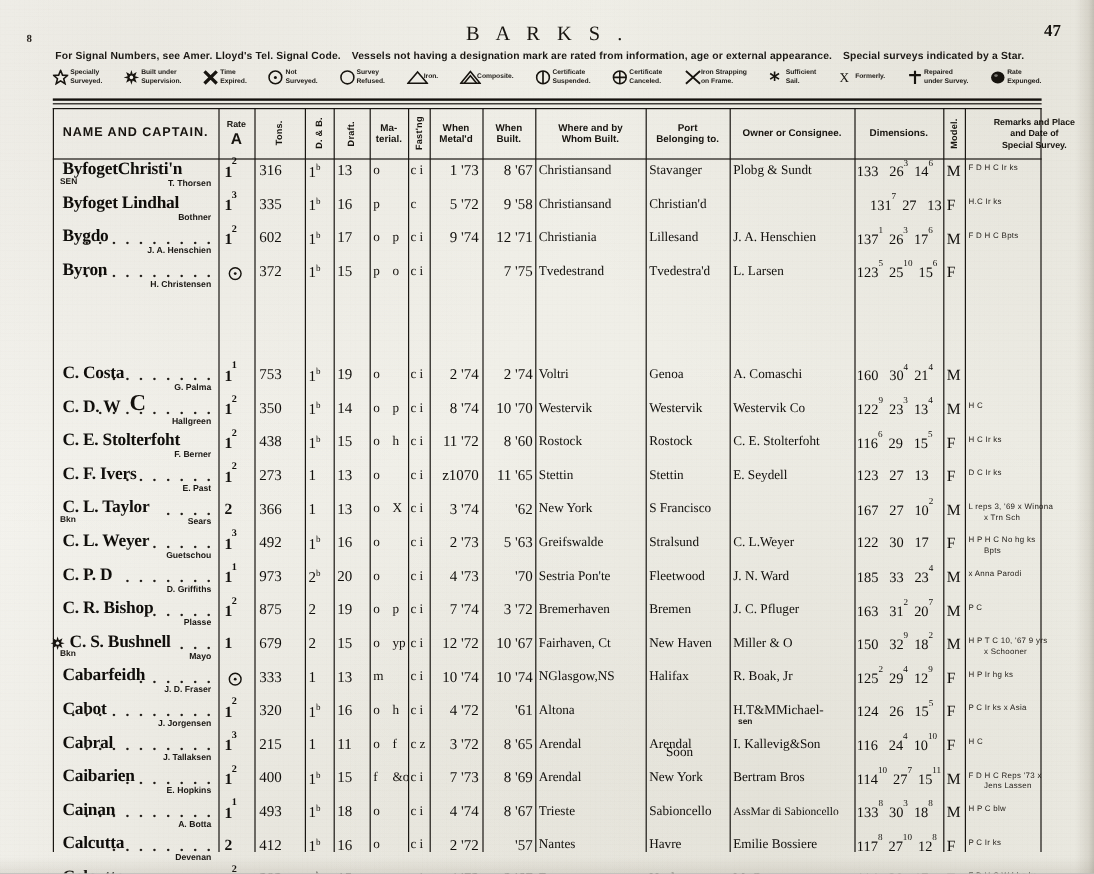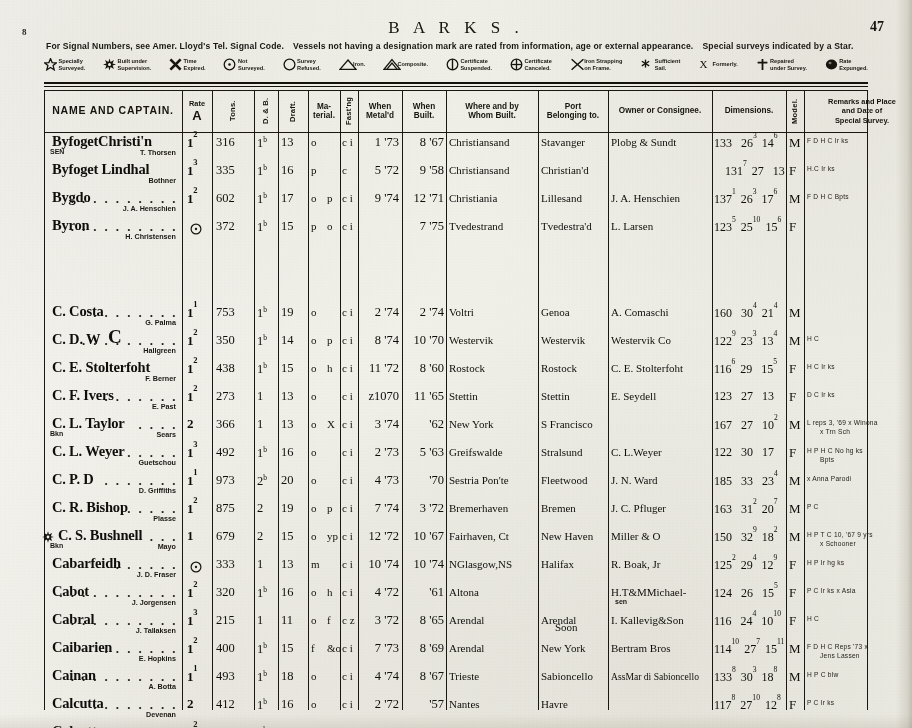--- a/index.html
+++ b/index.html
@@ -1466,20 +1466,23 @@
           </div>
           <div class="cell" style="left: 358px; width: 44px;">
             <span class="v-num" style="left: 0px;;width:42px;text-align:right">'57</span>
           </div>
           <div class="cell" style="left: 402px; width: 92px;">
             <span class="v-txt sz11" style="left: 3px;">Nantes</span>
           </div>
           <div class="cell" style="left: 494px; width: 70px;">
             <span class="v-txt sz11" style="left: 3px;">Havre</span>
           </div>
+          <div class="cell" style="left: 564px; width: 104px;">
+            <span class="v-txt sz11" style="left: 3px;">Emilie Bossiere</span>
+          </div>
           <div class="cell" style="left: 668px; width: 74px;">
             <span class="v-dim" style="left: 2px;"><span>117<sup>8</sup></span><span style="display:inline-block;width:5px"></span><span>27<sup>10</sup></span><span style="display:inline-block;width:5px"></span><span>12<sup>8</sup></span></span>
           </div>
           <div class="cell" style="left: 742px; width: 18px;">
             <span class="v-model" style="left: 3px;">F</span>
           </div>
           <div class="cell" style="left: 760px; width: 116px;">
             <span class="v-rem" style="left: 3px;">P C    Ir ks</span>
           </div>
           <div class="cell" style="left: 876px;"></div>

